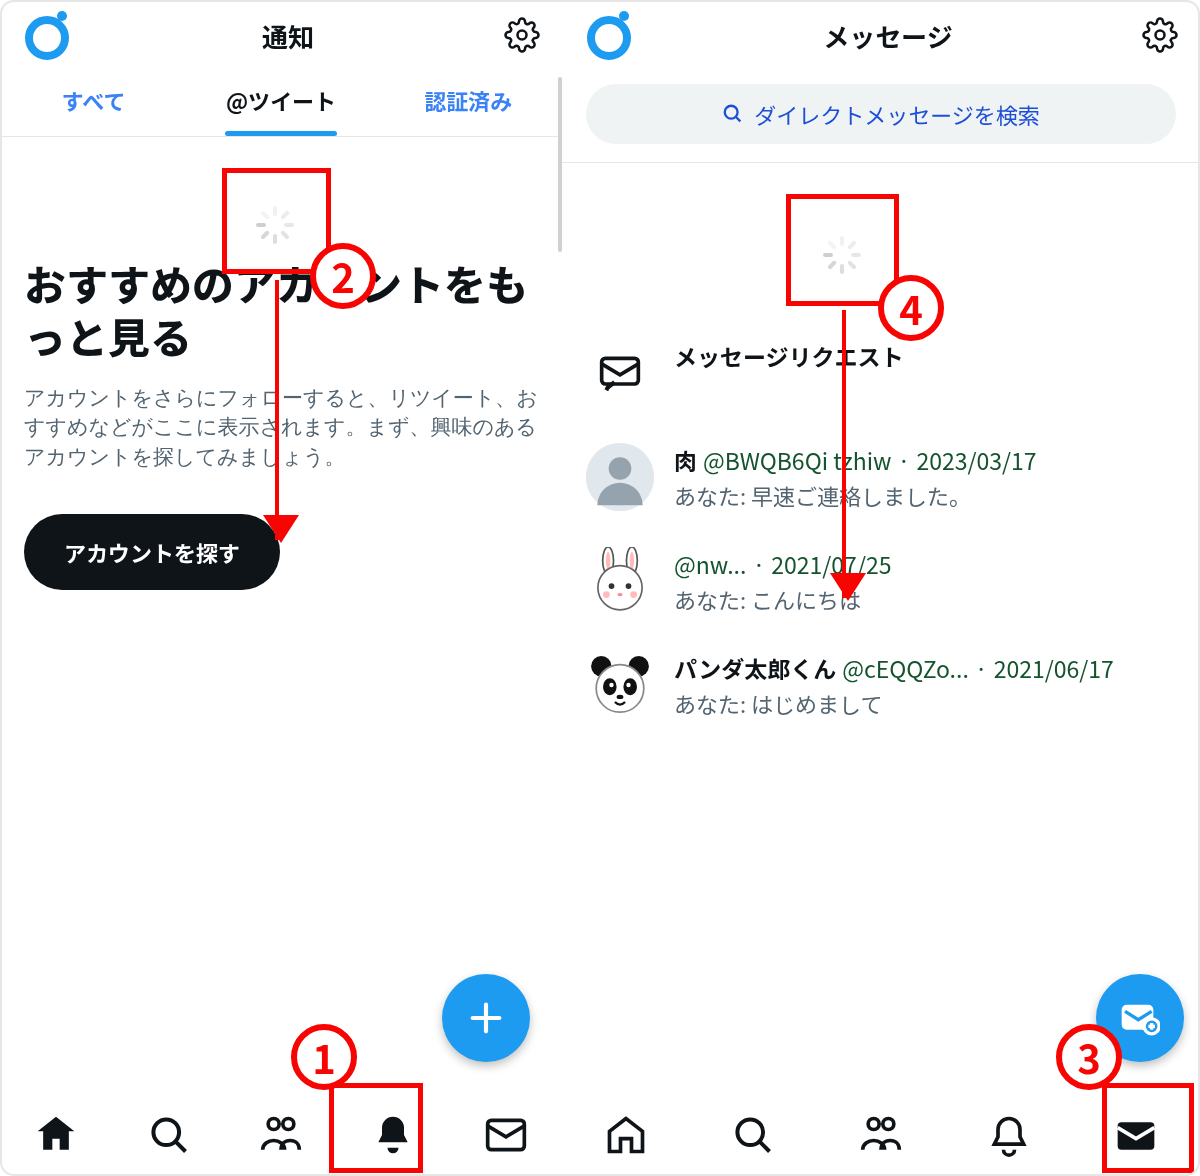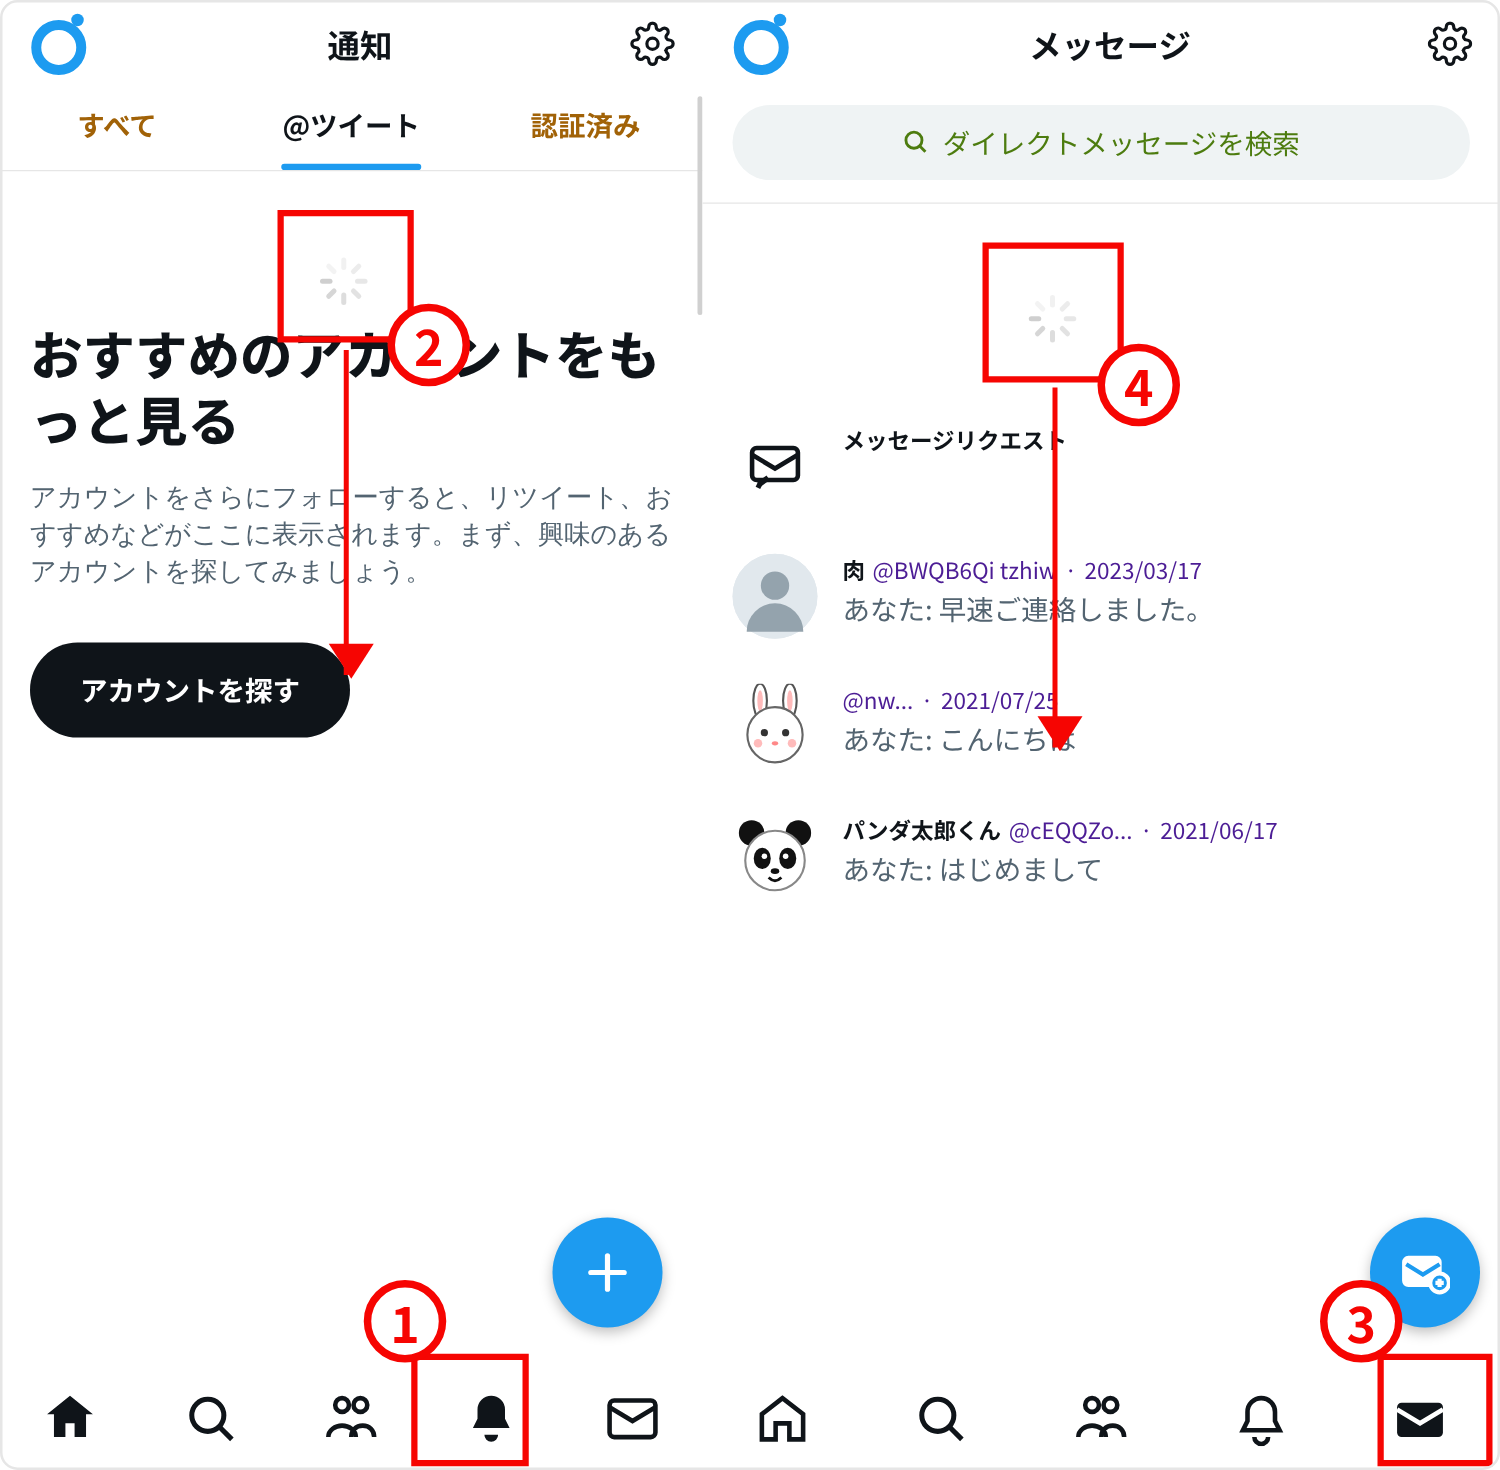--- a/index.html
+++ b/index.html
@@ -11,27 +11,27 @@
   
   .header { display: flex; align-items: center; justify-content: space-between; padding: 10px 22px 6px; }
   .logo { width: 50px; height: 50px; position: relative; }
   .logo svg { width: 50px; height: 50px; }
   .title { font-size: 26px; font-weight: 700; color: #0f1419; }
   .gear { width: 36px; height: 36px; color: #0f1419; }
   .gear svg { width: 100%; height: 100%; }
 
   
   .tabs { display: flex; border-bottom: 1px solid #e6e6e6; }
-  .tab { flex: 1; text-align: center; padding: 18px 0 20px; font-size: 22px; font-weight: 700; color: #a16207; cursor: pointer; position: relative; }
+  .tab { flex: 1; text-align: center; padding: 18px 0 20px; font-size: 22px; font-weight: 700; color: #3b82f6; cursor: pointer; position: relative; }
   .tab.active { color: #0f1419; }
   .tab.active::after { content: ""; position: absolute; left: 50%; bottom: 0; transform: translateX(-50%); width: 112px; height: 5px; border-radius: 3px; background: #1d9bf0; }
   .divider-vert { position: absolute; right: 0; top: 77px; width: 4px; height: 175px; background: #d0d0d0; border-radius: 2px; }
 
   
-  .searchbar { margin: 18px 24px 8px; background: #eff3f4; border-radius: 999px; height: 60px; display: flex; align-items: center; justify-content: center; gap: 10px; color: #4d7c0f; font-size: 22px; }
+  .searchbar { margin: 18px 24px 8px; background: #eff3f4; border-radius: 999px; height: 60px; display: flex; align-items: center; justify-content: center; gap: 10px; color: #1d4ed8; font-size: 22px; }
   .searchbar svg { width: 22px; height: 22px; }
   .searchbar-underline { height: 1px; background: #e6e6e6; margin-top: 18px; }
 
   
   .emptyWrap { padding: 0 24px; }
   .emptyTitle { font-size: 42px; font-weight: 800; line-height: 1.25; color: #0f1419; margin-top: 120px; }
   .emptyDesc { font-size: 21px; color: #536471; line-height: 1.4; margin-top: 22px; font-family: Liberation Serif, serif; }
   .pillBtn { display: inline-block; margin-top: 42px; background: #0f1419; color: #fff; border-radius: 999px; padding: 22px 40px; font-size: 22px; font-weight: 700; }
 
   
@@ -44,23 +44,23 @@
   .redarrow { position: absolute; width: 0; border-left: 4px solid #f60502; }
   .redarrow::after { content: ""; position: absolute; left: -16px; bottom: -3px; width: 0; height: 0; border-left: 18px solid transparent; border-right: 18px solid transparent; border-top: 28px solid #f60502; }
 
   
   .list { padding: 0 6px; }
   .row { display: flex; align-items: flex-start; padding: 18px 18px; gap: 20px; }
   .avatar { width: 68px; height: 68px; border-radius: 50%; background: #e1e8ed; display: flex; align-items: center; justify-content: center; font-size: 40px; flex-shrink: 0; }
   .avatar.panda { background: #fff; }
   .avatar.bunny { background: #fff; }
   .rowtxt { flex: 1; min-width: 0; }
-  .line1 { font-size: 18px; color: #0f1419; display: flex; gap: 6px; white-space: nowrap; overflow: hidden; }
+  .line1 { font-size: 23px; color: #0f1419; display: flex; gap: 6px; white-space: nowrap; overflow: hidden; }
   .line1 .name { font-weight: 700; }
-  .line1 .handle, .line1 .dot, .line1 .date { color: #4c1d95; font-weight: 400; }
+  .line1 .handle, .line1 .dot, .line1 .date { color: #14532d; font-weight: 400; }
   .line2 { font-size: 22px; color: #536471; margin-top: 2px; white-space: nowrap; overflow: hidden; text-overflow: ellipsis; }
   .reqRow .line1 .name { font-weight: 700; }
   .reqIconBox { width: 68px; height: 68px; display: flex; align-items: center; justify-content: center; }
 
   
   .bottomnav { position: absolute; left: 0; bottom: 0; height: 82px; width: 100%; display: flex; align-items: center; justify-content: space-around; background: #fff; }
   .bottomnav .bn { width: 44px; height: 44px; color: #0f1419; position: relative; }
   .bottomnav .bn svg { width: 100%; height: 100%; }
 
   

